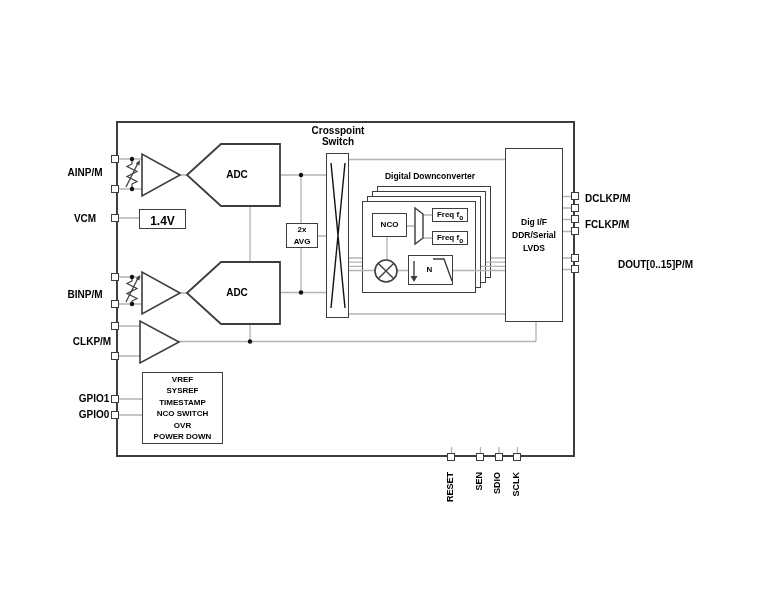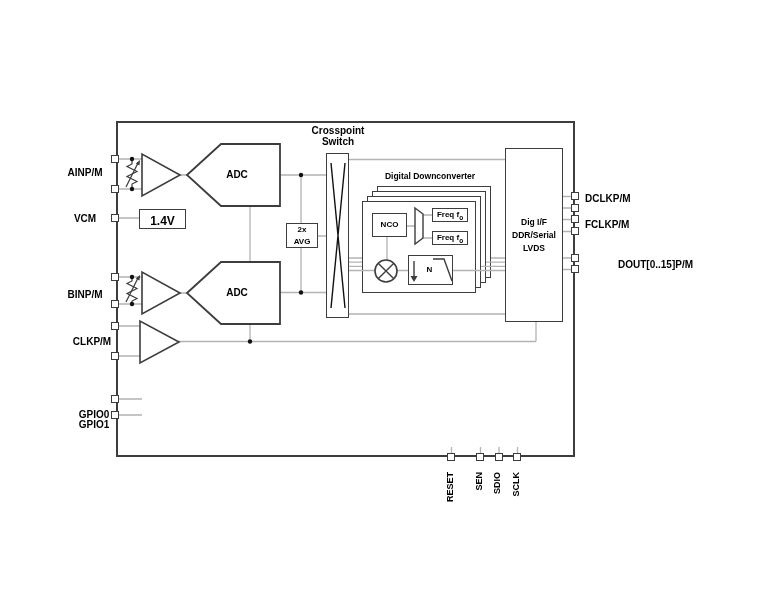--- a/index.html
+++ b/index.html
@@ -55,20 +55,28 @@
   </div>
 
   <div class="box" style="left:408px;top:255px;width:45px;height:30px;"></div>
 
   <div class="box col" style="left:505px;top:148px;width:58px;height:174px;">
     <span class="s85">Dig I/F</span>
     <span class="s85">DDR/Serial</span>
     <span class="s85">LVDS</span>
   </div>
 
+  <div class="box col" style="left:142px;top:372px;width:81px;height:72px;">
+    <span class="s8">VREF</span>
+    <span class="s8">SYSREF</span>
+    <span class="s8">TIMESTAMP</span>
+    <span class="s8">NCO SWITCH</span>
+    <span class="s8">OVR</span>
+    <span class="s8">POWER DOWN</span>
+  </div>
 
 
   <svg class="layer" width="761" height="601" viewBox="0 0 761 601">
     <g stroke="#b3b3b3" stroke-width="1.3" fill="none">
       <path d="M119,159 H142 M119,189 H142 M119,218 H139 M119,277 H142 M119,304 H142 M119,326 H140 M119,356 H140 M119,399 H142 M119,415 H142"></path>
       <path d="M180,175 H187 M280,175 H326 M301,175 V223 M301,248 V292.5 M318,236 H326"></path>
       <path d="M180,293 H187 M280,292.5 H326 M250,206 V262 M250,324 V341.5"></path>
       <path d="M179,341.5 H536 M536,322 V341.5"></path>
       <path d="M349,159.5 H505 M349,314 H505"></path>
       <path d="M349,258 H362 M349,262.2 H362 M349,266.4 H362 M349,270.5 H362"></path>
@@ -145,21 +153,21 @@
 
   <div class="pin" style="left:447px;top:453px;"></div>
   <div class="pin" style="left:476px;top:453px;"></div>
   <div class="pin" style="left:495px;top:453px;"></div>
   <div class="pin" style="left:513px;top:453px;"></div>
 
   <div class="lbl ctr" style="left:45px;top:167px;width:80px;">AINP/M</div>
   <div class="lbl ctr" style="left:45px;top:213px;width:80px;">VCM</div>
   <div class="lbl ctr" style="left:45px;top:289px;width:80px;">BINP/M</div>
   <div class="lbl ctr" style="left:52px;top:336px;width:80px;">CLKP/M</div>
-  <div class="lbl ctr" style="left:54px;top:393px;width:80px;margin-top:26px;">GPIO1</div>
+  <div class="lbl ctr" style="left:54px;top:393px;width:80px;">GPIO1</div>
   <div class="lbl ctr" style="left:54px;top:409px;width:80px;">GPIO0</div>
 
   <div class="lbl" style="left:585px;top:193px;">DCLKP/M</div>
   <div class="lbl" style="left:585px;top:219px;">FCLKP/M</div>
   <div class="lbl" style="left:585px;top:259px;margin-left:33px;">DOUT[0..15]P/M</div>
 
   <div class="vlabel" style="left:445px;top:466px;"><span>RESET</span></div>
   <div class="vlabel" style="left:474px;top:466px;"><span>SEN</span></div>
   <div class="vlabel" style="left:492px;top:466px;"><span>SDIO</span></div>
   <div class="vlabel" style="left:511px;top:466px;"><span>SCLK</span></div>

